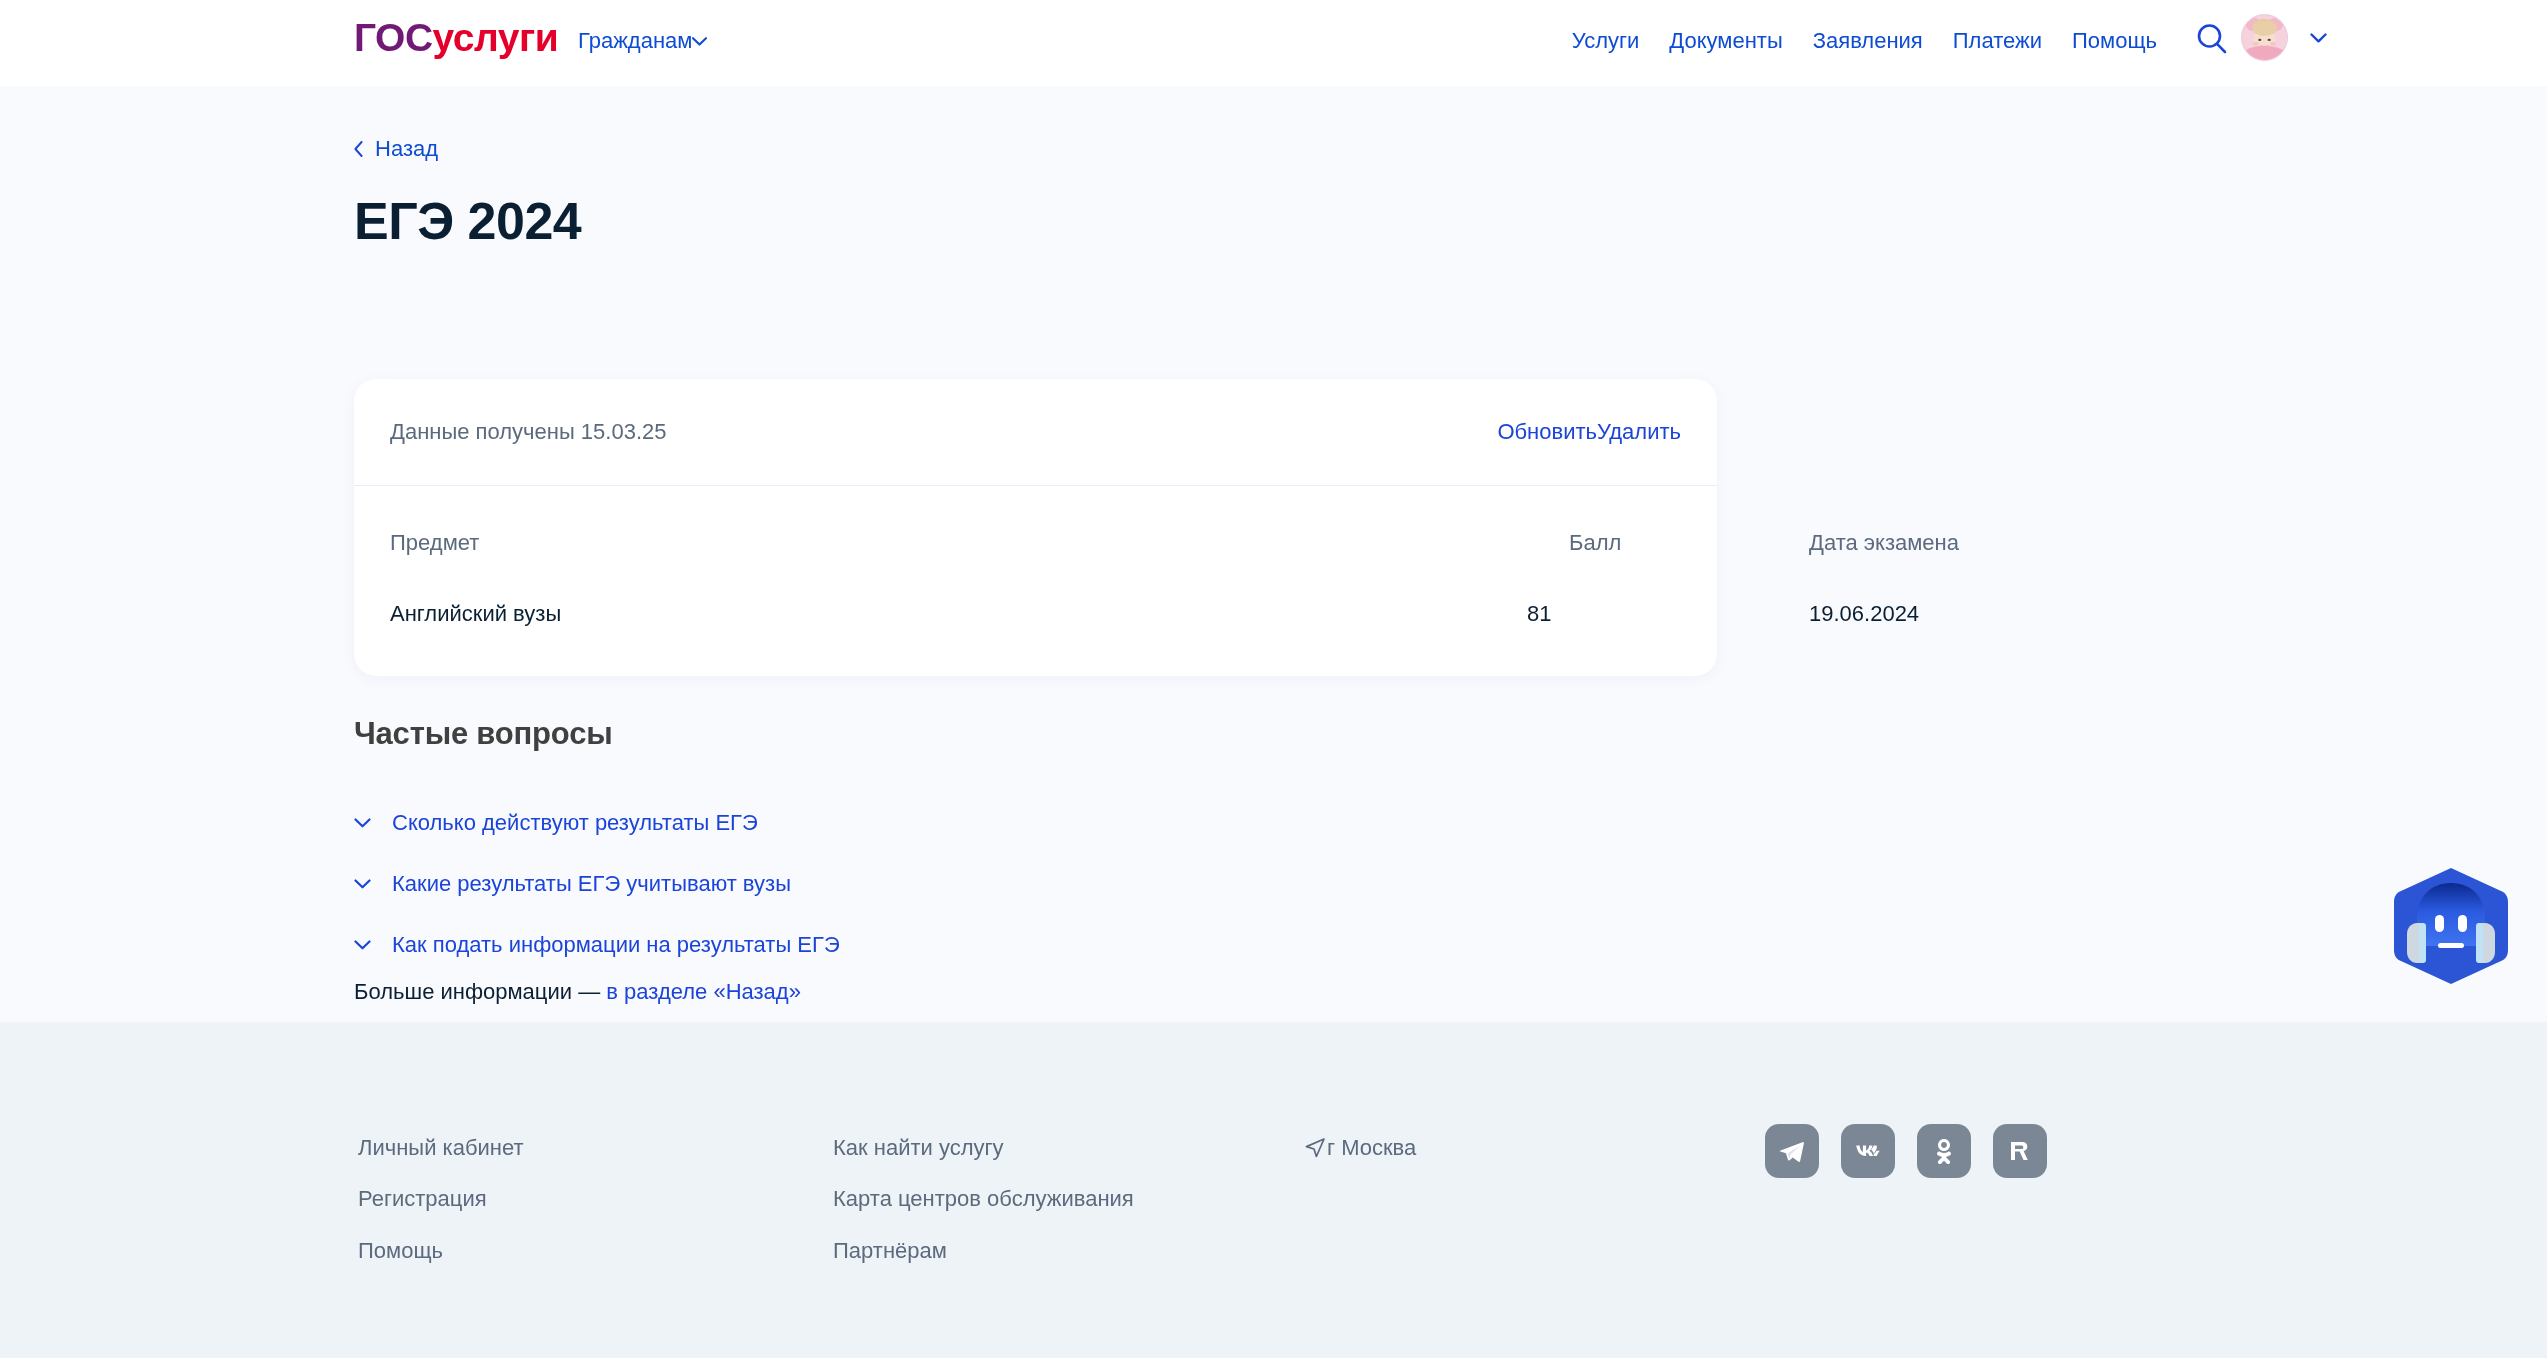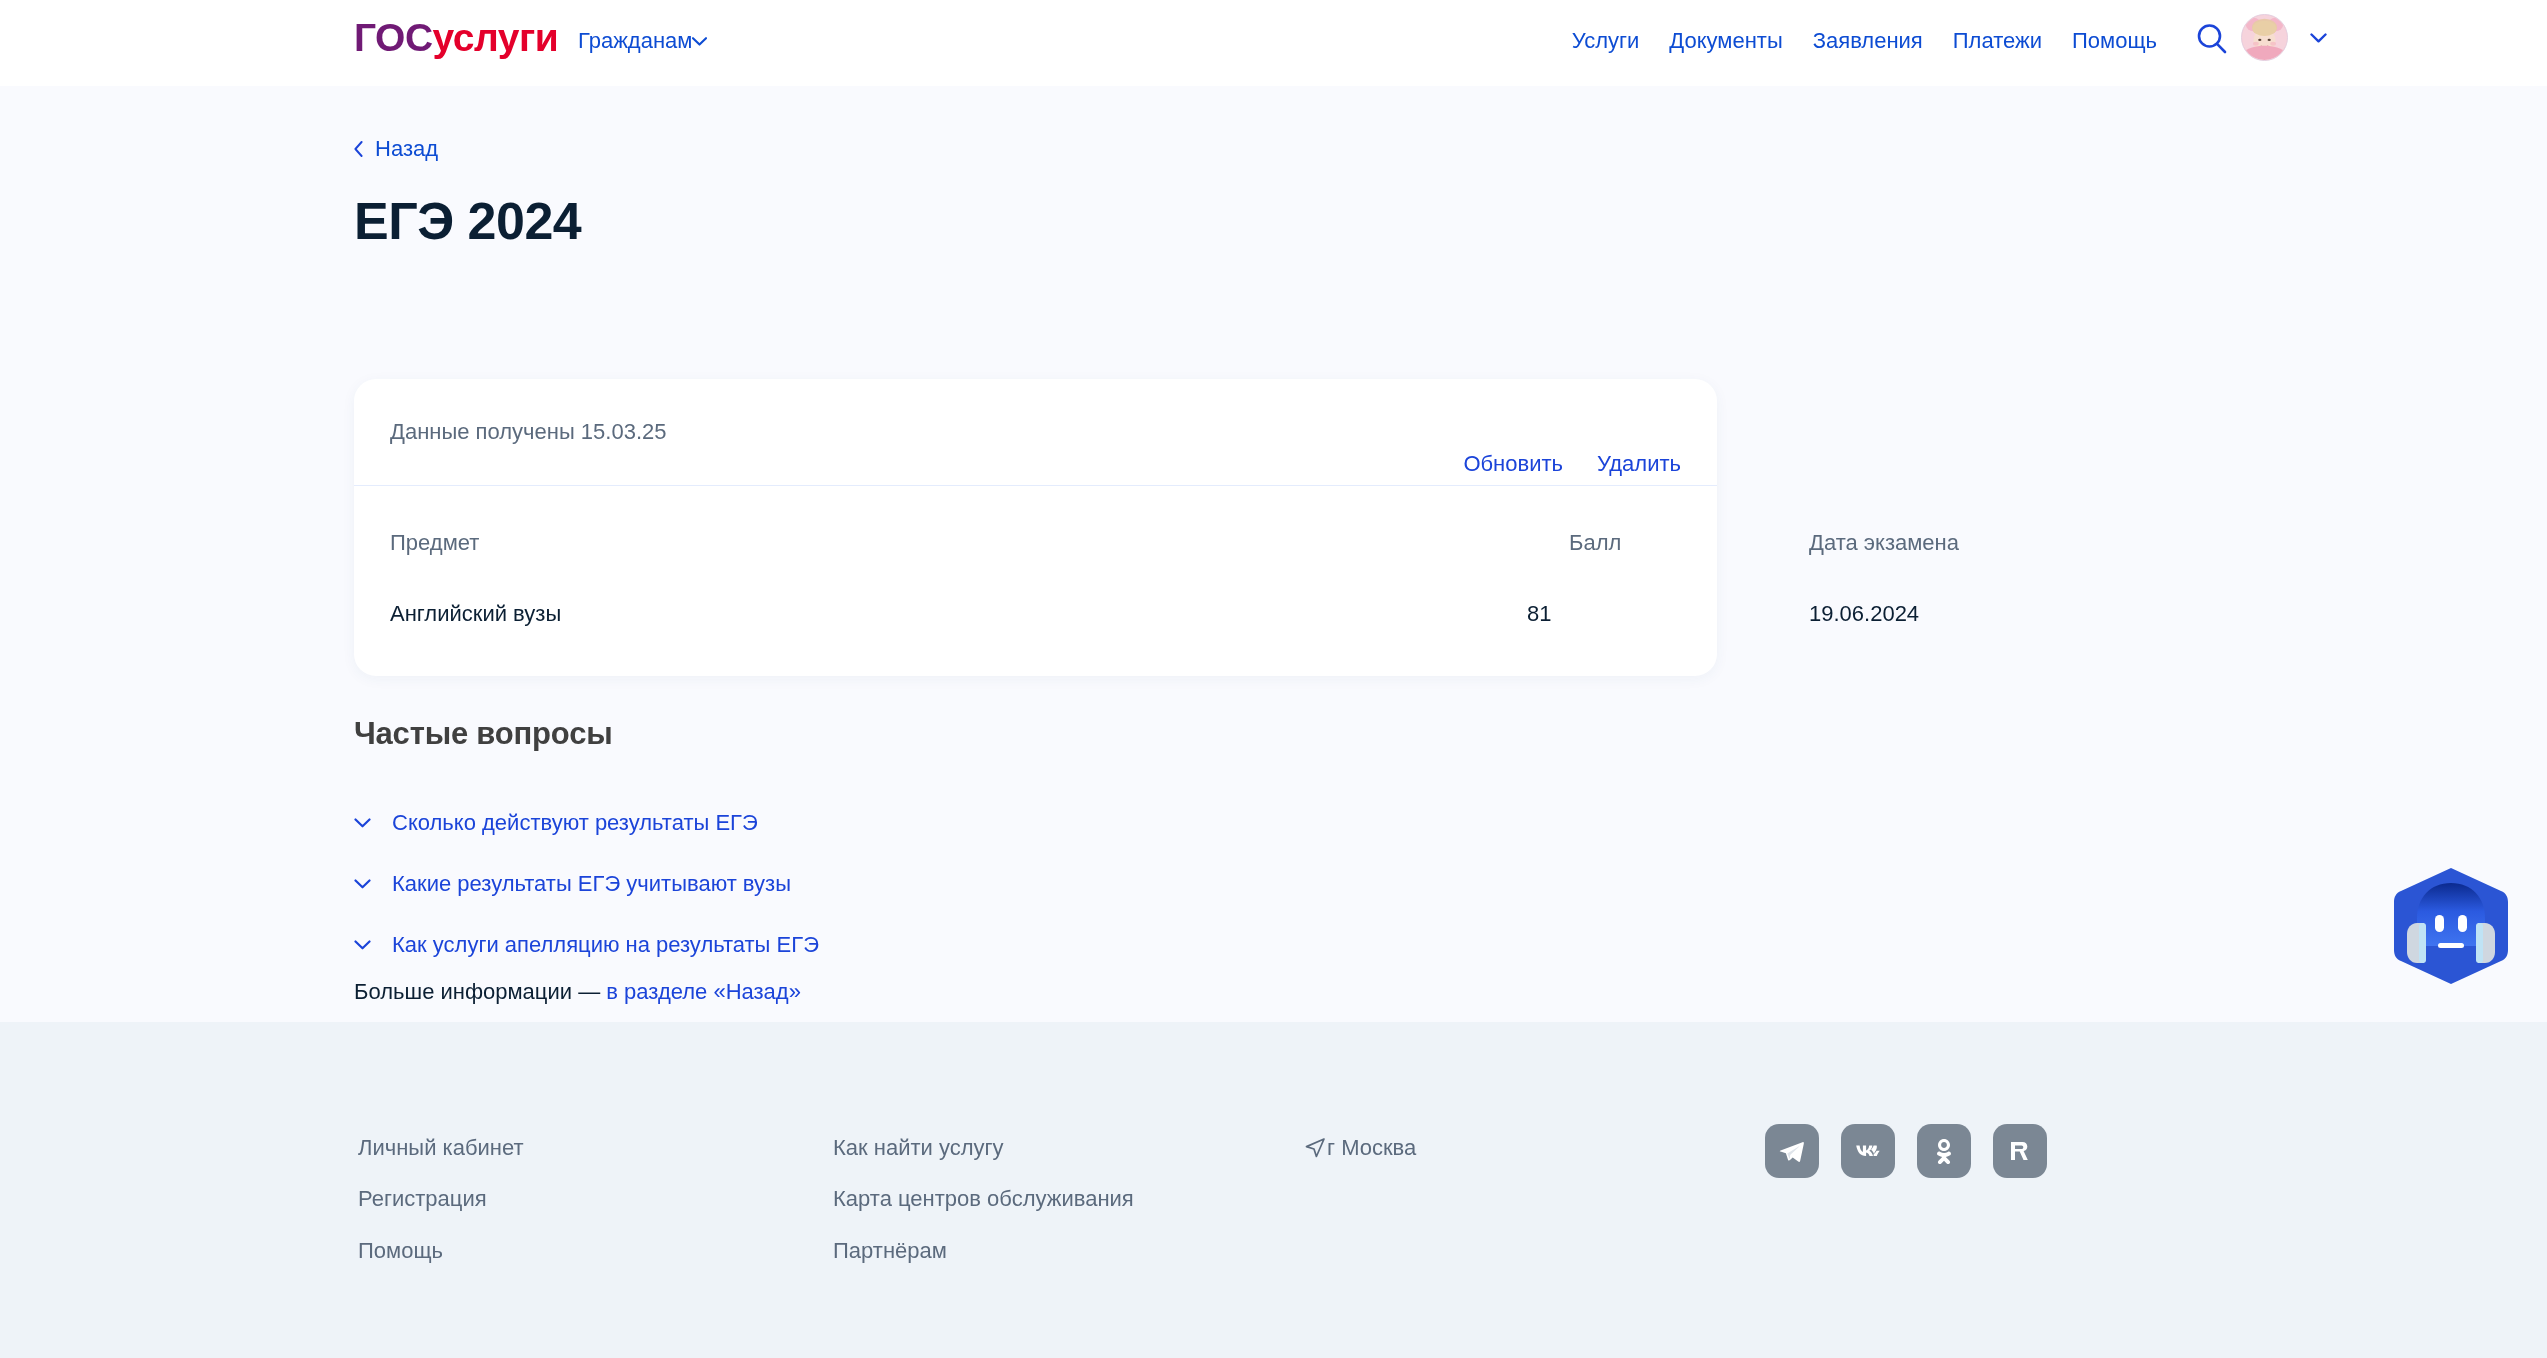--- a/index.html
+++ b/index.html
@@ -186,22 +186,20 @@
     font-size: 22px;
     color: #5b6a7d;
     white-space: nowrap;
   }
 
   .card-actions {
     position: absolute;
     right: 36px;
     top: 40px;
     display: flex;
-    gap: 34px;
-    margin-top: 32px;
   }
   .card-actions a {
     color: #1b44d9;
     font-size: 22px;
     text-decoration: none;
     cursor: pointer;
     white-space: nowrap;
   }
 
   .card-table {
@@ -481,21 +479,21 @@
         </span>
         <span class="faq-label">Какие результаты ЕГЭ учитывают вузы</span>
       </div>
 
       <div class="faq-item">
         <span class="faq-chev">
           <svg viewBox="0 0 17 10" fill="none" xmlns="http://www.w3.org/2000/svg">
             <path d="M1.5 1.5L8.5 8.3L15.5 1.5" stroke="#1b44d9" stroke-width="2.2" stroke-linecap="round" stroke-linejoin="round"></path>
           </svg>
         </span>
-        <span class="faq-label">Как услуги апелляцию на результаты ЕГЭ</span>
+        <span class="faq-label">Как подать информации на результаты ЕГЭ</span>
       </div>
 
     </div>
 
     <div class="more-info">
       <span>Больше информации — </span><a>в разделе «Назад»</a>
     </div>
 
   </div>
 

